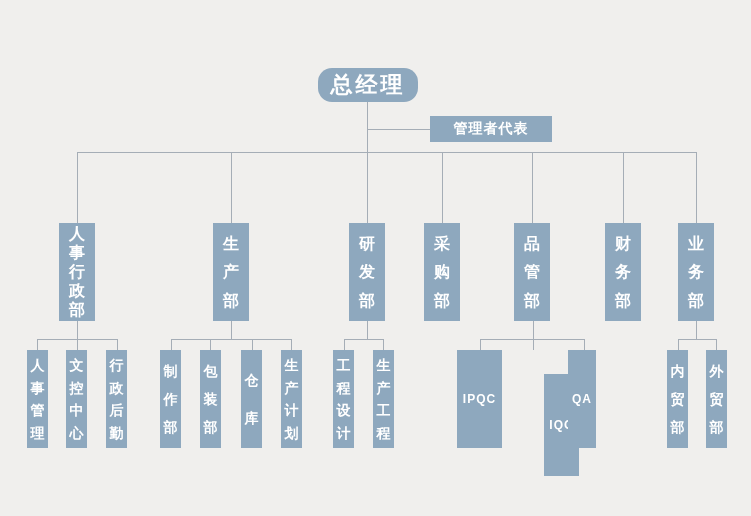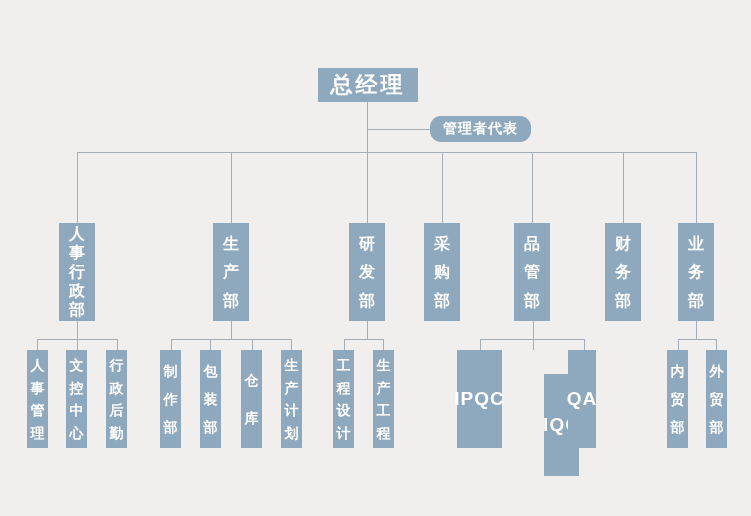--- a/index.html
+++ b/index.html
@@ -21,25 +21,25 @@
     align-items: center;
     justify-content: center;
   }
   .vbox {
     display: flex;
     flex-direction: column;
     align-items: center;
     justify-content: space-evenly;
     line-height: 1;
   }
-  .root-label  { font-size: 22px; letter-spacing: 3px; }
+  .root-label  { font-size: 22px; letter-spacing: 3px; border-radius: 14px; }
   .staff-label { font-size: 14px; letter-spacing: 1px; }
   .dept  { font-size: 16px; }
   .leaf  { font-size: 14px; }
-  .leaf-h { font-size: 19px; letter-spacing: 1px; }
+  .leaf-h { font-size: 12px; letter-spacing: 1px; }
   .line {
     position: absolute;
     background: #a5adb6;
   }
 </style>
 </head>
 <body>
 
 <div id="stage" style="background:#f0efed">
 
@@ -78,21 +78,21 @@
   <div class="line" style="left: 344px; top: 339px; width: 1px; height: 11px; background: rgb(165, 173, 182);"></div>
   <div class="line" style="left: 383px; top: 339px; width: 1px; height: 11px; background: rgb(165, 173, 182);"></div>
   <div class="line" style="left: 480px; top: 339px; width: 1px; height: 11px; background: rgb(165, 173, 182);"></div>
   <div class="line" style="left: 533px; top: 339px; width: 1px; height: 11px; background: rgb(165, 173, 182);"></div>
   <div class="line" style="left: 584px; top: 339px; width: 1px; height: 11px; background: rgb(165, 173, 182);"></div>
   <div class="line" style="left: 678px; top: 339px; width: 1px; height: 11px; background: rgb(165, 173, 182);"></div>
   <div class="line" style="left: 716px; top: 339px; width: 1px; height: 11px; background: rgb(165, 173, 182);"></div>
 
   <div class="box hbox root-label" style="left: 318px; top: 68px; width: 100px; height: 34px; background: rgb(142, 168, 190); color: rgb(255, 255, 255);">总经理</div>
 
-  <div class="box hbox staff-label" style="left: 430px; top: 116px; width: 101px; height: 26px; background: rgb(142, 168, 190); color: rgb(255, 255, 255); border-radius: 11px;">管理者代表</div>
+  <div class="box hbox staff-label" style="left: 430px; top: 116px; width: 122px; height: 26px; background: rgb(142, 168, 190); color: rgb(255, 255, 255);">管理者代表</div>
 
   <div class="box vbox dept" style="left: 59px; top: 223px; width: 36px; height: 98px; background: rgb(142, 168, 190); color: rgb(255, 255, 255);">
       <span>人</span>
       <span>事</span>
       <span>行</span>
       <span>政</span>
       <span>部</span>
     </div>
   <div class="box vbox dept" style="left: 213px; top: 223px; width: 36px; height: 98px; background: rgb(142, 168, 190); color: rgb(255, 255, 255);">
       <span>生</span>

